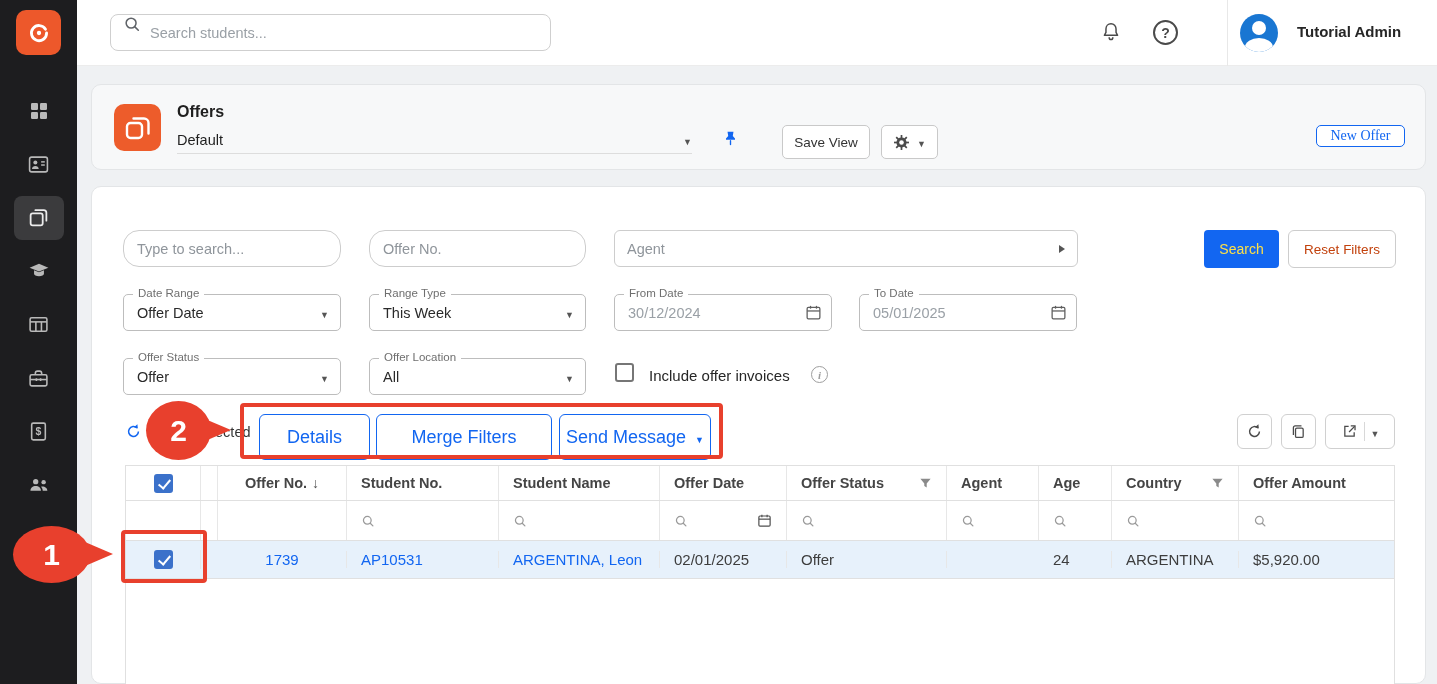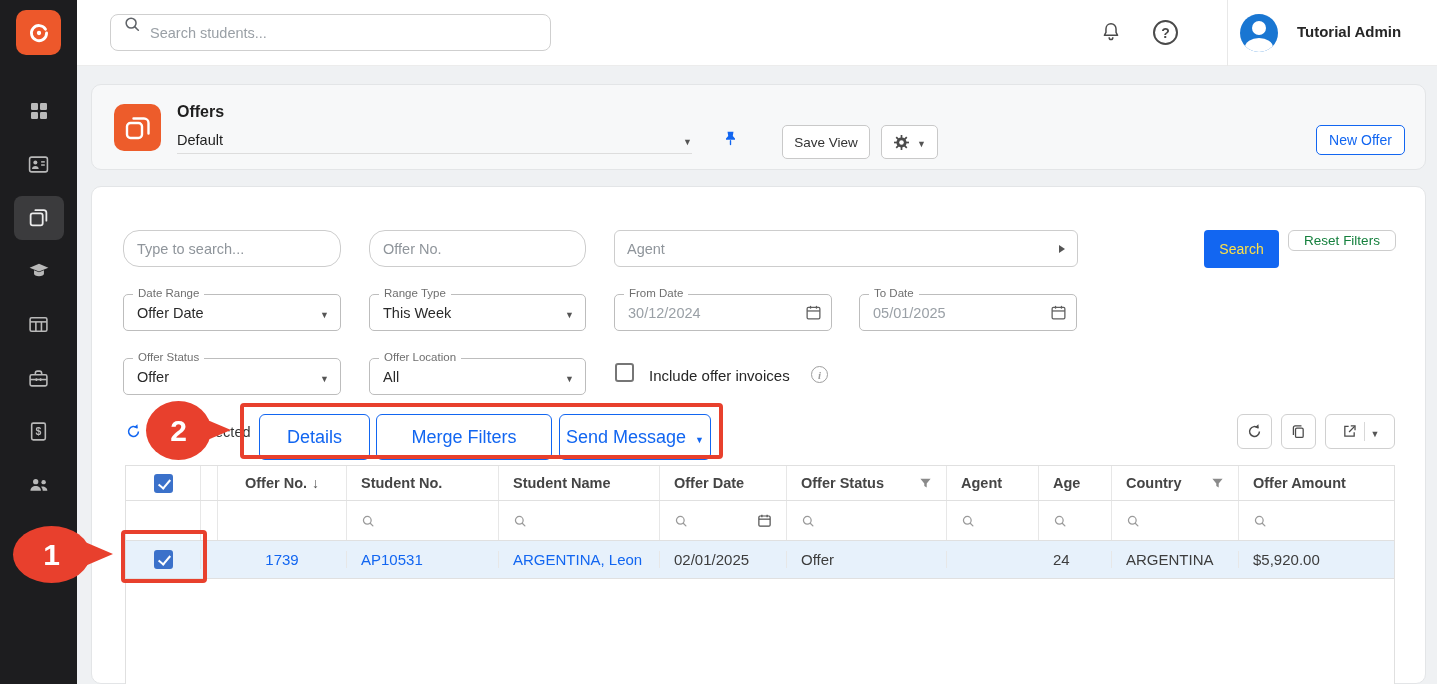--- a/index.html
+++ b/index.html
@@ -33,32 +33,32 @@
   .header-card { position:absolute; left:91px; top:84px; width:1335px; height:86px; background:#f7f8f9; border:1px solid #e3e5e7; border-radius:10px; z-index:2; }
   .hc-icon { position:absolute; left:22px; top:19px; width:47px; height:47px; border-radius:10px; background:#ed5c2b; display:flex; align-items:center; justify-content:center; }
   .hc-title { position:absolute; left:85px; top:18px; font-size:16px; font-weight:bold; color:#1f1f1f; }
   .hc-view { position:absolute; left:85px; top:42px; width:515px; height:27px; border-bottom:1px solid #dddddd; font-size:14.5px; color:#1f1f1f; display:flex; align-items:center; justify-content:space-between; cursor:pointer; }
   .caret-down::after { content:"▼"; font-size:9px; color:#555; }
   .caret-down.blue::after { color:#1266f1; }
   .hc-pin { position:absolute; left:630px; top:45px; cursor:pointer; }
   .btn { font-family:inherit; cursor:pointer; }
   .btn-save { position:absolute; left:690px; top:40px; width:88px; height:34px; background:#fff; border:1px solid #c9c9c9; border-radius:5px; font-size:13.5px; color:#333; }
   .btn-gear { position:absolute; left:789px; top:40px; width:57px; height:34px; background:#fff; border:1px solid #c9c9c9; border-radius:5px; display:flex; align-items:center; justify-content:center; gap:7px; }
-  .btn-new-offer { position:absolute; left:1224px; top:40px; width:89px; height:30px; background:#fff; border:1px solid #1266f1; color:#1266f1; border-radius:5px; font-size:14px; }
+  .btn-new-offer { position:absolute; left:1224px; top:40px; width:89px; height:22px; background:#fff; border:1px solid #1266f1; color:#1266f1; border-radius:5px; font-size:14px;font-family:Liberation Serif, serif; }
 
   
   .filter-card { position:absolute; left:91px; top:186px; width:1335px; height:498px; background:#fff; border:1px solid #e3e5e7; border-radius:10px; z-index:2; }
   .ti { position:absolute; height:37px; border:1px solid #cdcdcd; border-radius:16px; background:#fff; font-size:14.5px; color:#333; padding:17px 13px; outline:none; font-family:inherit; }
   .ti::placeholder { color:#8f959b; }
   .agent-wrap { position:absolute; left:522px; top:43px; width:464px; height:37px; border:1px solid #cdcdcd; border-radius:6px; background:#fff; display:flex; align-items:center; padding:0 12px; }
   .agent-wrap input { flex:1; border:none; outline:none; font-size:14.5px; font-family:inherit; color:#333; }
   .agent-wrap input::placeholder { color:#8f959b; }
   .tri-right { width:0; height:0; border-left:6px solid #555; border-top:4.5px solid transparent; border-bottom:4.5px solid transparent; }
   .btn-search { position:absolute; left:1112px; top:43px; width:75px; height:38px; background:#1266f1; color:#fde047; border:none; border-radius:4px; font-size:14px; }
-  .btn-reset { position:absolute; left:1196px; top:43px; width:108px; height:21px; background:#fff; border:1px solid #cdcdcd; border-radius:6px; font-size:13.5px; color:#15803d; }
+  .btn-reset { position:absolute; left:1196px; top:43px; width:108px; height:38px; background:#fff; border:1px solid #cdcdcd; border-radius:6px; font-size:13.5px; color:#c2410c; }
 
   .ff { position:absolute; height:37px; border:1px solid #bdbdbd; border-radius:5px; background:#fff; cursor:pointer; }
   .ff .lbl { position:absolute; top:-8px; left:9px; background:#fff; padding:0 5px; font-size:11.5px; color:#6f6f6f; }
   .ff .val { position:absolute; left:13px; top:0; height:100%; display:flex; align-items:center; font-size:14.5px; color:#2a2a2a; }
   .ff .val.muted { color:#9aa0a6; }
   .ff .ff-caret { position:absolute; right:11px; top:50%; transform:translateY(-50%); }
   .ff .ff-cal { position:absolute; right:9px; top:9px; }
 
   .inv-check { position:absolute; left:523px; top:176px; }
   .cb { width:19px; height:19px; border:2px solid #767676; border-radius:3px; background:#fff; position:relative; display:inline-block; cursor:pointer; }

